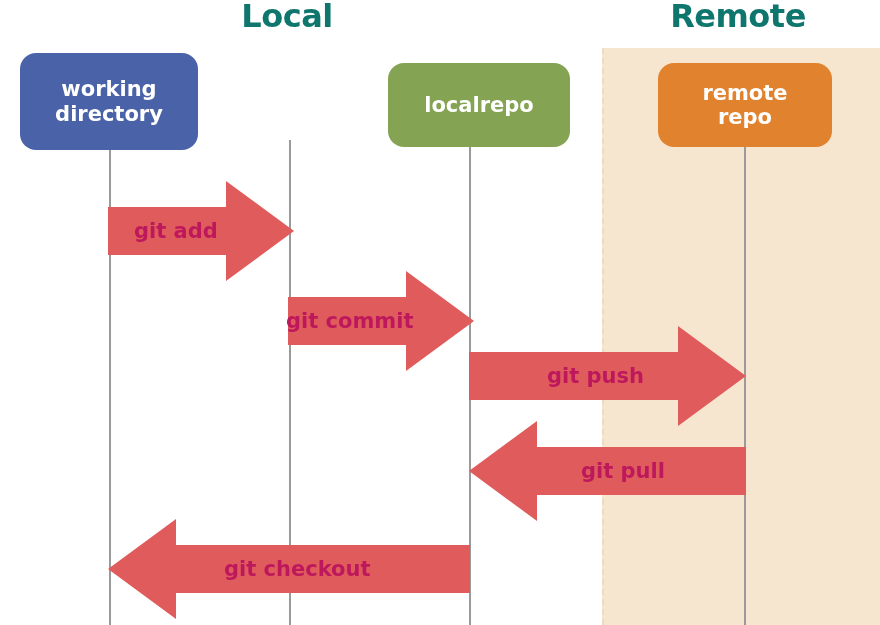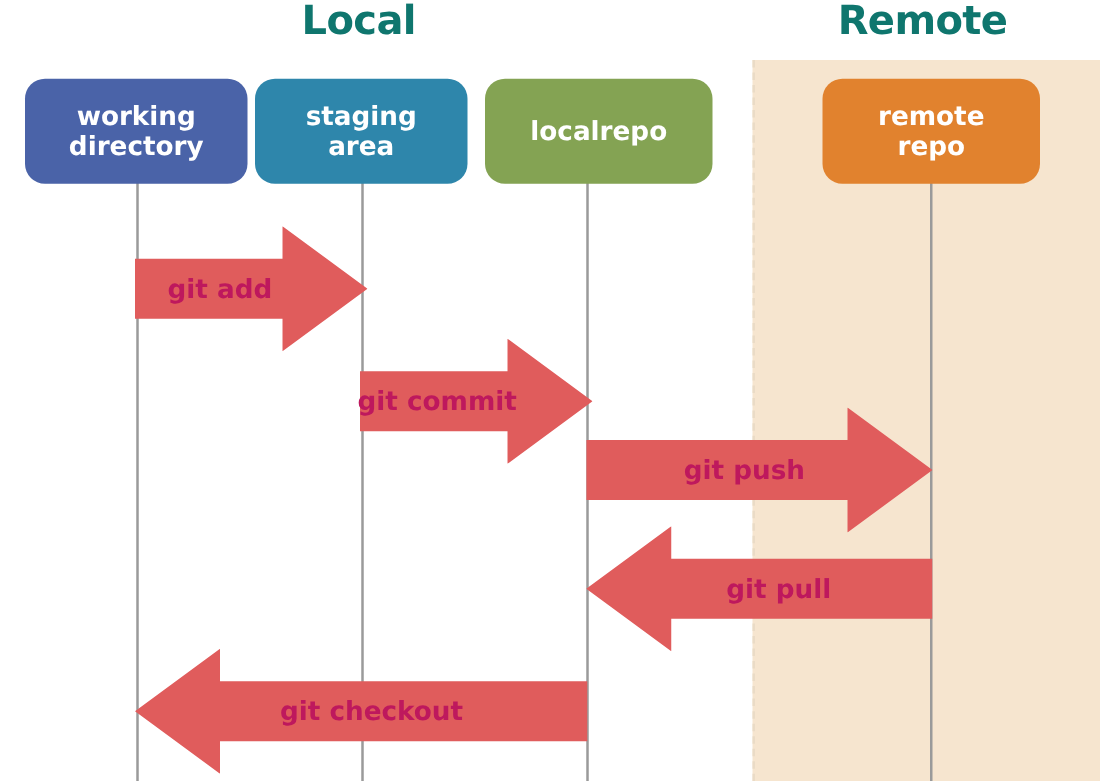--- a/index.html
+++ b/index.html
@@ -64,21 +64,21 @@
     font-size: 21px;
     line-height: 1.15;
     display: flex;
     align-items: center;
     justify-content: center;
     text-align: center;
     box-sizing: border-box;
     padding: 4px 6px;
     white-space: pre-line;
   }
-  .node.working  { left: 20px;  top: 63px; width: 178px; height: 84px; background: #4a63a8; }
+  .node.working  { left: 20px;  top: 53px; width: 178px; height: 97px; background: #4a63a8; }
   .node.staging  { left: 204px; top: 63px; width: 170px; height: 84px; background: #2e86ab; }
   .node.localrepo{ left: 388px; top: 63px; width: 182px; height: 84px; background: #84a353; }
   .node.remoterepo{left: 658px; top: 63px; width: 174px; height: 84px; background: #e1822e; }
 
   
   .arrow {
     position: absolute;
     display: block;
   }
   .arrow-label {
@@ -100,22 +100,20 @@
   <div class="section-title local">Local</div>
   <div class="section-title remote">Remote</div>
 
   <div class="lifeline l1"></div>
   <div class="lifeline l2"></div>
   <div class="lifeline l3"></div>
   <div class="lifeline l4"></div>
 
   <div class="node working">working
 directory</div>
-  <div class="node staging">staging
-area</div>
   <div class="node localrepo">localrepo</div>
   <div class="node remoterepo">remote
 repo</div>
 
   <svg class="arrow" style="left:108px; top:181px; width:186px; height:100px;" viewBox="0 0 186 100">
     <polygon points="0,26 118,26 118,0 186,50 118,100 118,74 0,74" fill="#e05c5c"></polygon>
   </svg>
   <div class="arrow-label" style="left:134px; top:221px;">git add</div>
 
   <svg class="arrow" style="left:288px; top:271px; width:186px; height:100px;" viewBox="0 0 186 100">

